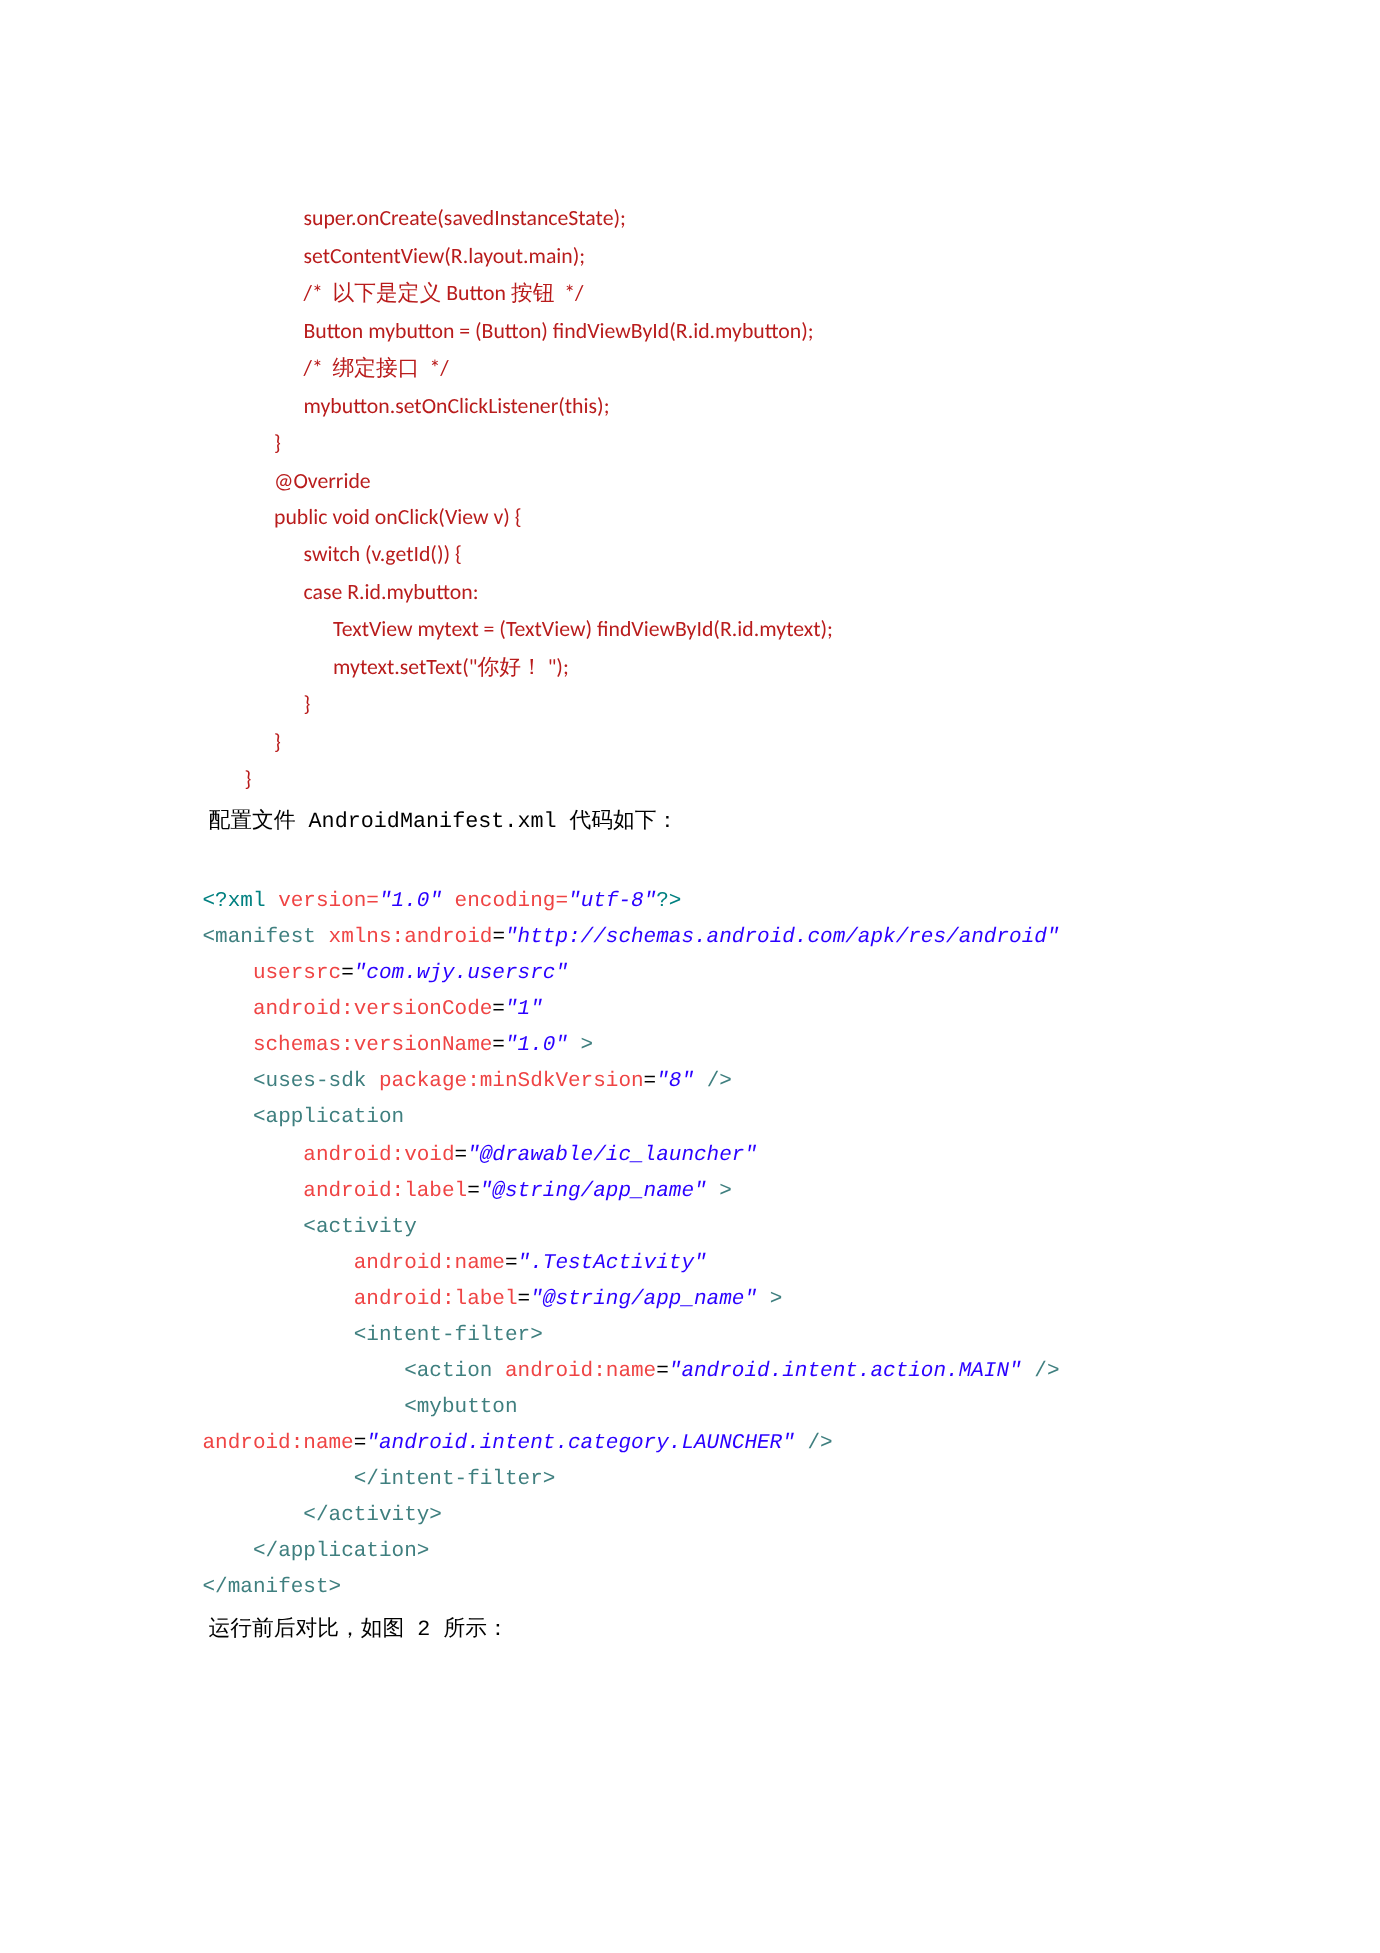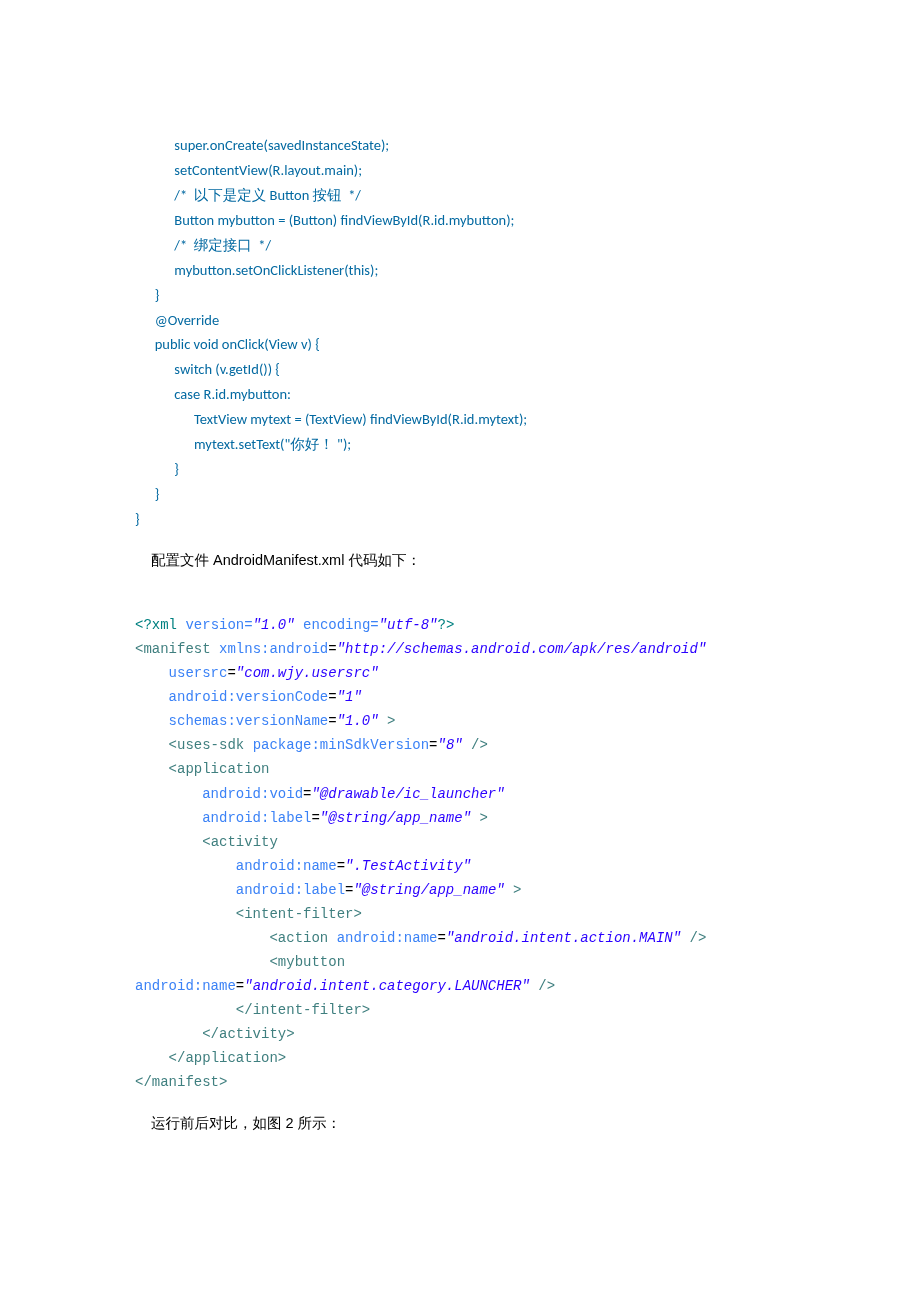--- a/index.html
+++ b/index.html
@@ -7,35 +7,36 @@
   padding:108px 130px 0 135px;
   background:#fff;
   font-family:"Calibri","Segoe UI",sans-serif;
   font-size:14.5px;
   line-height:1.72;
   color:#000;
 }
 .code-java{
   font-family:"Calibri","Segoe UI",sans-serif;
   white-space:pre;
-  color:#0369a1;
+  color:#b91c1c;
+  margin-left:28px;
 }
 .para{
-  font-family:Liberation Sans, sans-serif;
+  font-family:Liberation Mono, monospace;
   color:#000;
-  margin:16px;
+  margin:4px;
 }
 .xml{
   font-family:"Courier New",monospace;
   white-space:pre;
   font-size:14px;
   line-height:1.72;
 }
 .tag{color:#3F7F7F;}
-.attr{color:#3b82f6;text-align:right;}
+.attr{color:#ef4444;text-align:right;}
 .val{color:#2A00FF;font-style:italic;}
 .txt{color:#000;}
 .sk{color:#008080;}
 </style>
 </head>
 <body>
 
 <div class="code-java">
 <span>            super.onCreate(savedInstanceState);</span>
 <span>            setContentView(R.layout.main);</span>

